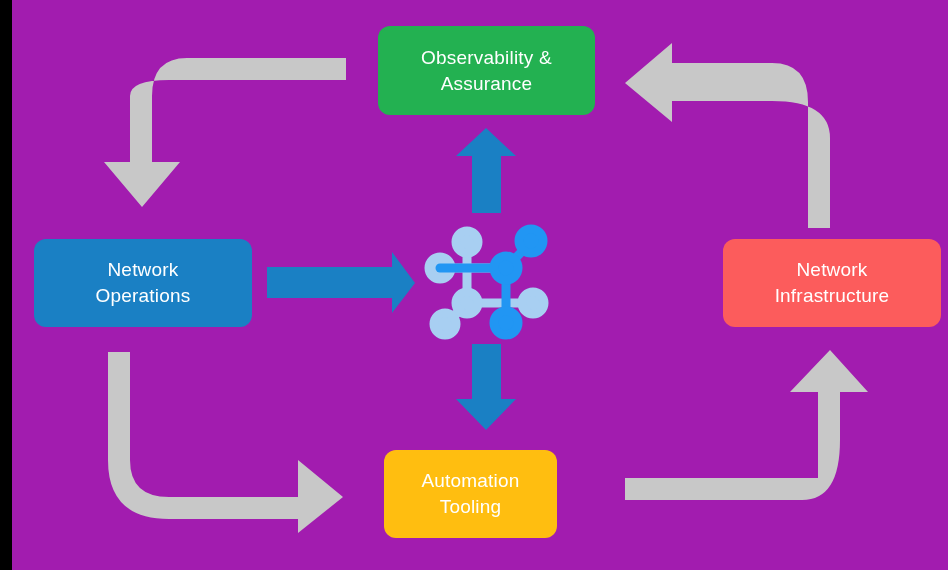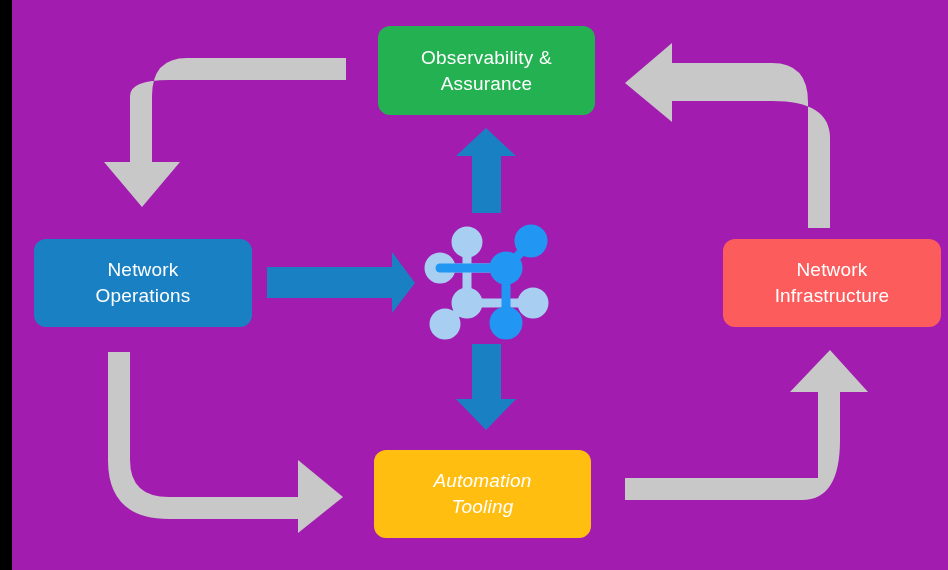--- a/index.html
+++ b/index.html
@@ -28,21 +28,21 @@
     font-weight: 400;
     letter-spacing: 0.2px;
     box-sizing: border-box;
     padding: 6px 10px;
   }
   .node-label { white-space: pre-line; display: block; }
 
   #box-observability { left: 366px; top: 26px;  width: 217px; height: 89px; background: #23B151; }
   #box-operations    { left: 22px;  top: 239px; width: 218px; height: 88px; background: #1A80C4; }
   #box-infrastructure{ left: 711px; top: 239px; width: 218px; height: 88px; background: #FC5C5C; }
-  #box-automation    { left: 362px; top: 450px; width: 217px; height: 88px; background: #FFBE10; font-style: italic; }
+  #box-automation    { left: 372px; top: 450px; width: 173px; height: 88px; background: #FFBE10; }
 
   .svg-layer {
     position: absolute;
     left: 0; top: 0;
     width: 948px;
     height: 570px;
   }
   #arrow-layer-gray { z-index: 1; }
   #arrow-layer-blue { z-index: 2; }
   #icon-layer { z-index: 3; }

